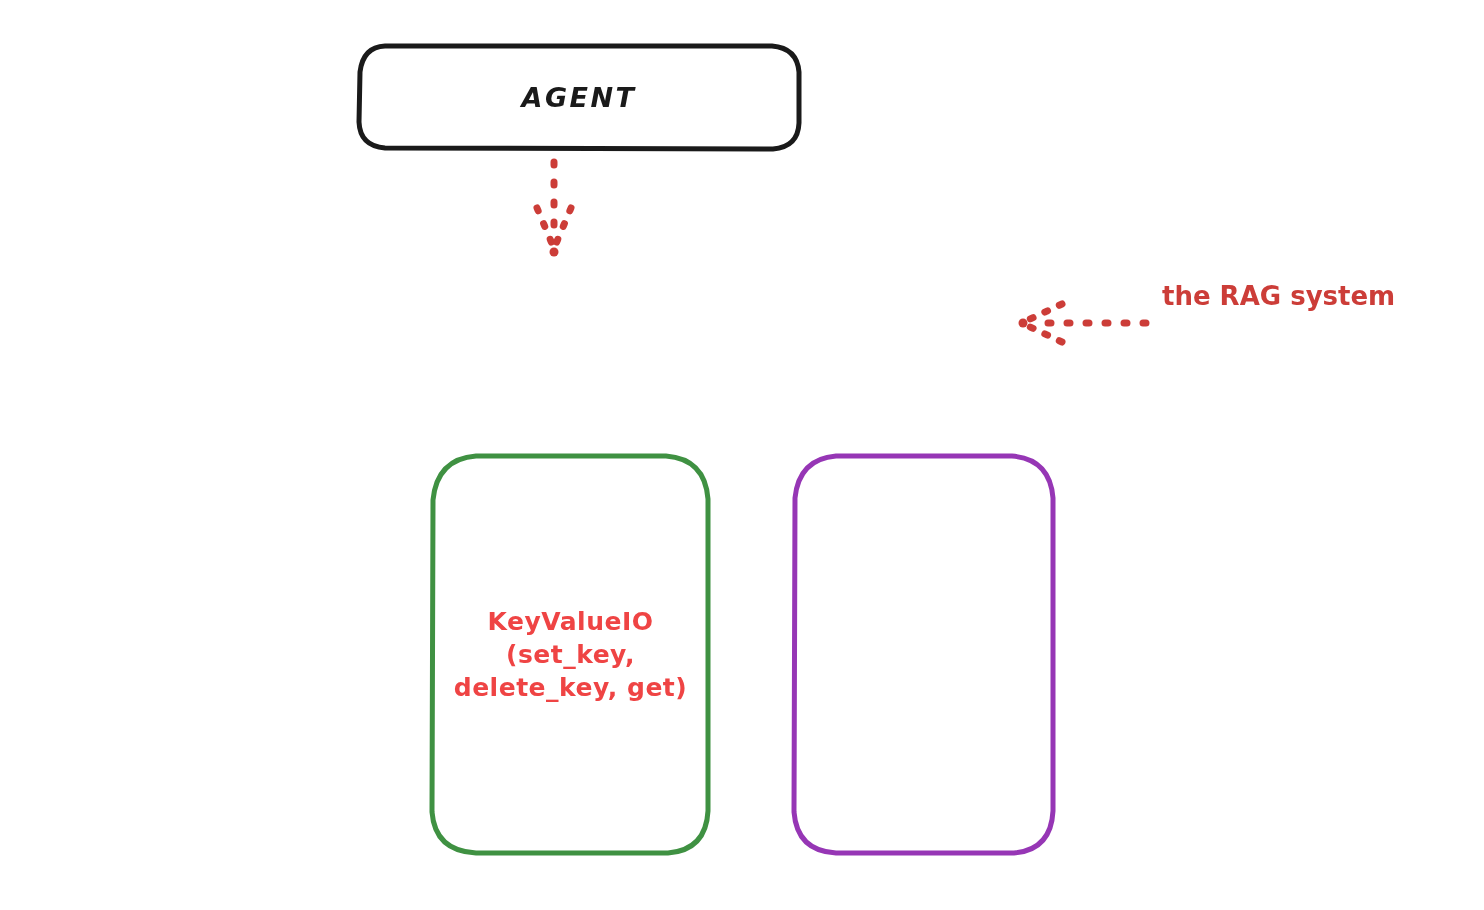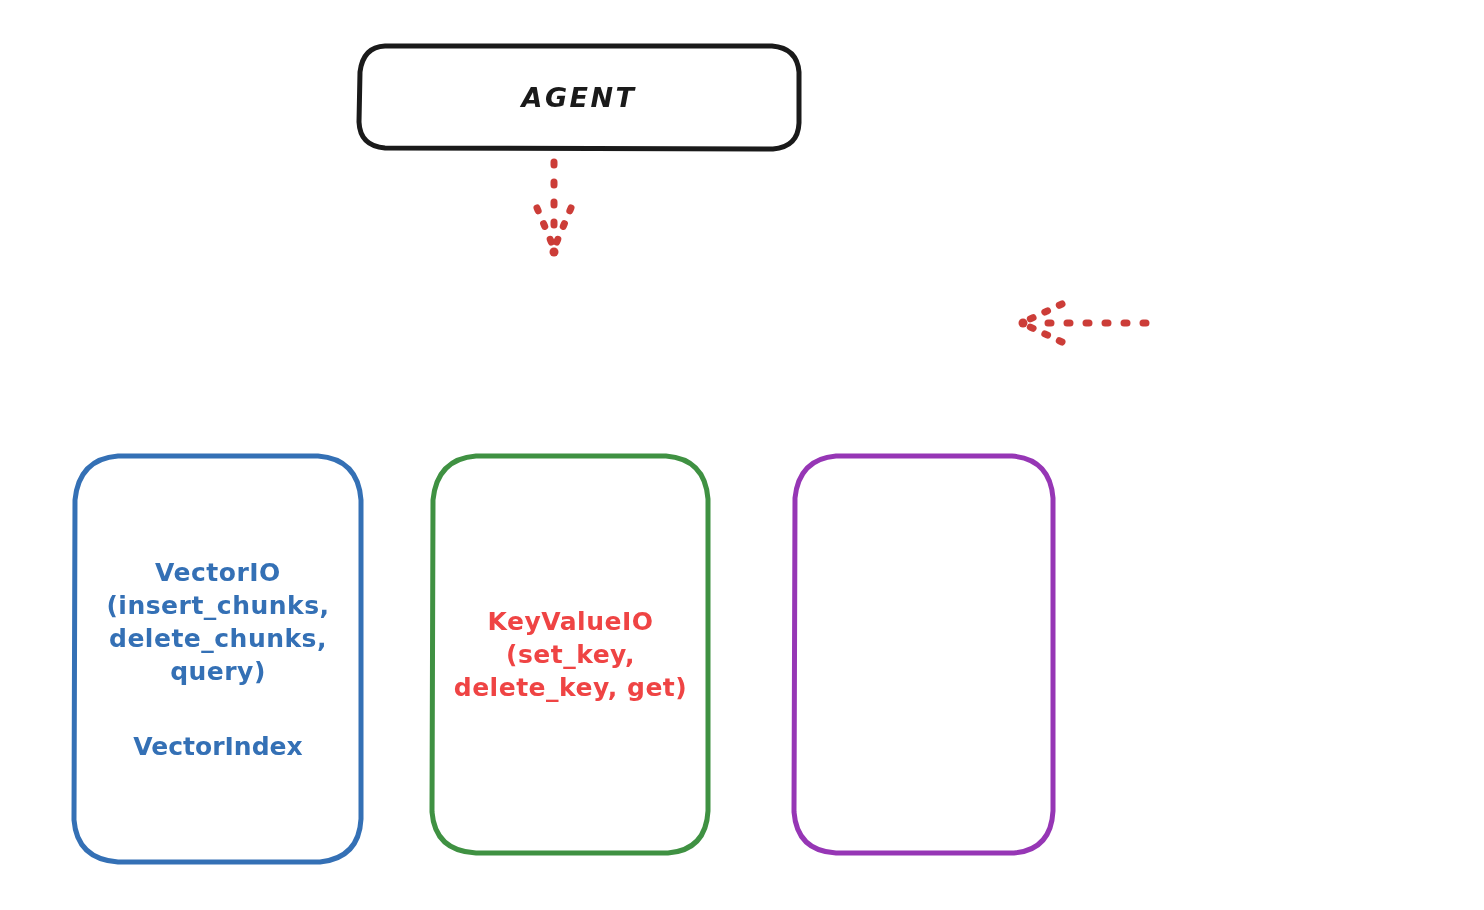--- a/index.html
+++ b/index.html
@@ -177,34 +177,23 @@
 
 
   <svg class="connector" id="ingest-arrow" viewBox="0 0 132 54">
     <line x1="128" y1="27" x2="20" y2="27" stroke="#cc3d38" stroke-width="7" stroke-linecap="round" stroke-dasharray="3 16"></line>
     <line x1="44" y1="8" x2="8" y2="25" stroke="#cc3d38" stroke-width="7" stroke-linecap="round" stroke-dasharray="3 13"></line>
     <line x1="44" y1="46" x2="8" y2="29" stroke="#cc3d38" stroke-width="7" stroke-linecap="round" stroke-dasharray="3 13"></line>
     <circle cx="5" cy="27" r="4.5" fill="#cc3d38"></circle>
   </svg>
 
   <div id="ingest-note">
-  </div>
-
-  <div class="node leaf" id="vectorio-box">
-    <svg class="sketch" viewBox="0 0 296 414" preserveAspectRatio="none">
-      <path d="M48 4 Q9 7 5 48 L4 368 Q7 407 48 410 L250 410 Q289 406 291 367 L291 48 Q288 7 248 4 Z" fill="#ffffff" stroke="#3470b5" stroke-width="5" stroke-linecap="round" stroke-linejoin="round"></path>
-    </svg>
-    <div class="label-stack">
-      <div class="node-title" style="white-space: pre-line;">VectorIO
-(insert_chunks,
-delete_chunks,
-query)</div>
-      <div class="node-sub">VectorIndex</div>
-    </div>
-  </div>
+    <span class="line2">the RAG system</span>
+  </div>
+
 
   <div class="node leaf" id="keyvalueio-box">
     <svg class="sketch" viewBox="0 0 285 405" preserveAspectRatio="none">
       <path d="M48 4 Q9 7 5 48 L4 360 Q7 399 48 401 L240 401 Q278 398 280 359 L280 47 Q277 7 238 4 Z" fill="#ffffff" stroke="#3f9142" stroke-width="5" stroke-linecap="round" stroke-linejoin="round"></path>
     </svg>
     <div class="label-stack">
       <div class="node-title" style="white-space: pre-line;">KeyValueIO
 (set_key,
 delete_key, get)</div>
     </div>

